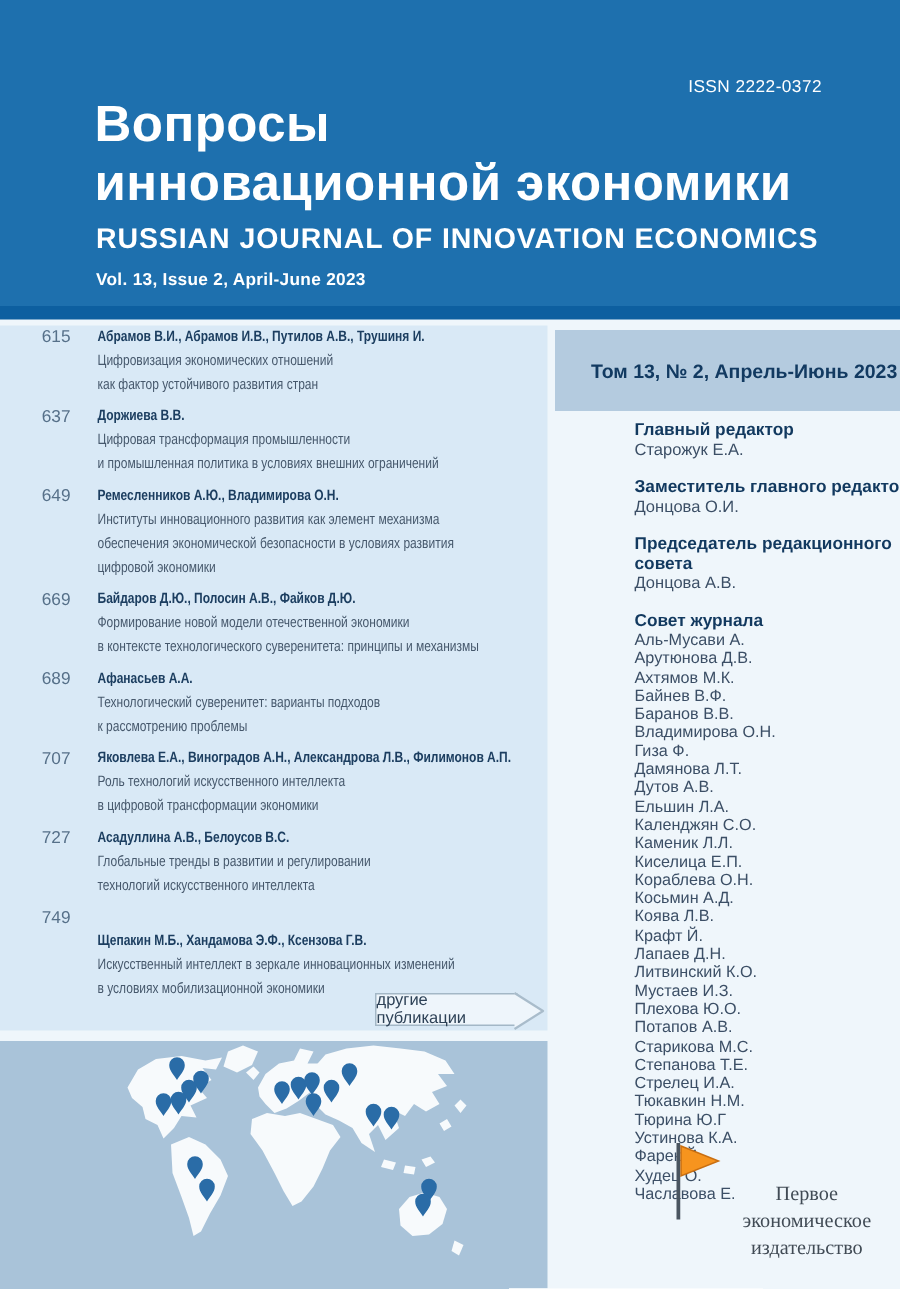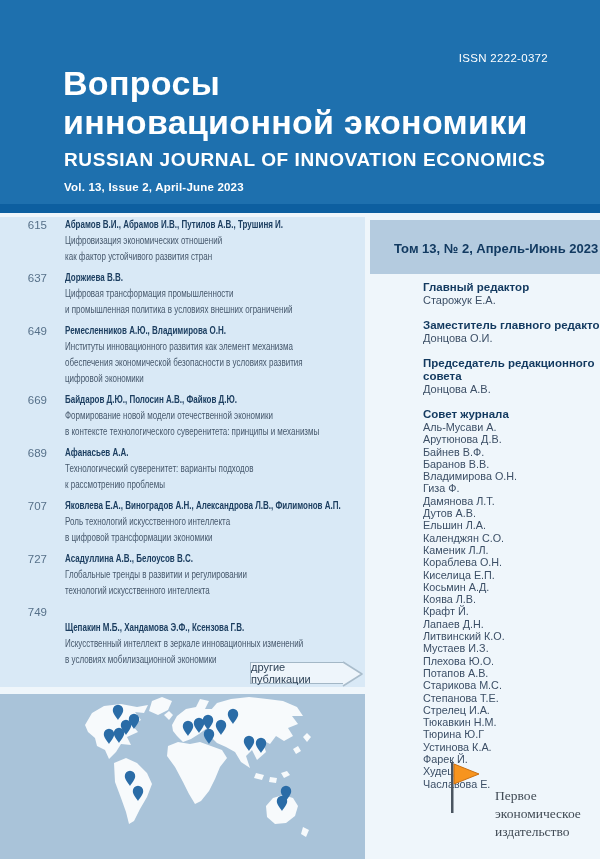--- a/index.html
+++ b/index.html
@@ -33,21 +33,21 @@
   
   .issue-box { position:absolute; left:370px; top:220px; width:230px; height:54px; background:#b4cbdf; box-sizing:border-box; padding:19px 0 0 24px; }
   .issue-box span { font-size:13px; font-weight:bold; color:#123a61; }
   .sidebar-sections { position:absolute; left:385px; top:281px; width:200px; }
   .sb-section { margin-bottom:12px;margin-left:38px; }
   .sb-heading { font-size:11.5px; font-weight:bold; color:#12395f; line-height:13px; width:190px; }
   .sb-name { font-size:11px; color:#3c4f66; line-height:13px; }
   .sb-section.council .sb-name { line-height:12.3px; font-size:10.8px; }
 
   
-  .publisher { position:absolute; left:448px; top:760px; display:flex; }
+  .publisher { position:absolute; left:448px; top:760px; display:flex;text-align:center; }
   .publisher-text { margin-left:13px; margin-top:27px; font-family:"Liberation Serif", serif; font-size:13.5px; color:#414b55; line-height:1.32; }
 
   
   .map { position:absolute; left:0; top:694px; width:365px; height:165px; background:#a9c3d9; }
   .map svg { display:block; }
 </style>
 </head>
 <body>
 
 <div class="page">
@@ -152,31 +152,32 @@
         <div class="sb-name">Донцова О.И.</div>
       </div>
       <div class="sb-section">
         <div class="sb-heading">Председатель редакционного совета</div>
         <div class="sb-name">Донцова А.В.</div>
       </div>
       <div class="sb-section council">
         <div class="sb-heading">Совет журнала</div>
         <div class="sb-name">Аль-Мусави А.</div>
         <div class="sb-name">Арутюнова Д.В.</div>
+        <div class="sb-name">Ахтямов М.К.</div>
         <div class="sb-name">Байнев В.Ф.</div>
         <div class="sb-name">Баранов В.В.</div>
         <div class="sb-name">Владимирова О.Н.</div>
         <div class="sb-name">Гиза Ф.</div>
         <div class="sb-name">Дамянова Л.Т.</div>
         <div class="sb-name">Дутов А.В.</div>
         <div class="sb-name">Ельшин Л.А.</div>
         <div class="sb-name">Календжян С.О.</div>
         <div class="sb-name">Каменик Л.Л.</div>
+        <div class="sb-name">Киселица Е.П.</div>
         <div class="sb-name">Кораблева О.Н.</div>
-        <div class="sb-name">Киселица Е.П.</div>
         <div class="sb-name">Косьмин А.Д.</div>
         <div class="sb-name">Коява Л.В.</div>
         <div class="sb-name">Крафт Й.</div>
         <div class="sb-name">Лапаев Д.Н.</div>
         <div class="sb-name">Литвинский К.О.</div>
         <div class="sb-name">Мустаев И.З.</div>
         <div class="sb-name">Плехова Ю.О.</div>
         <div class="sb-name">Потапов А.В.</div>
         <div class="sb-name">Старикова М.С.</div>
         <div class="sb-name">Степанова Т.Е.</div>

